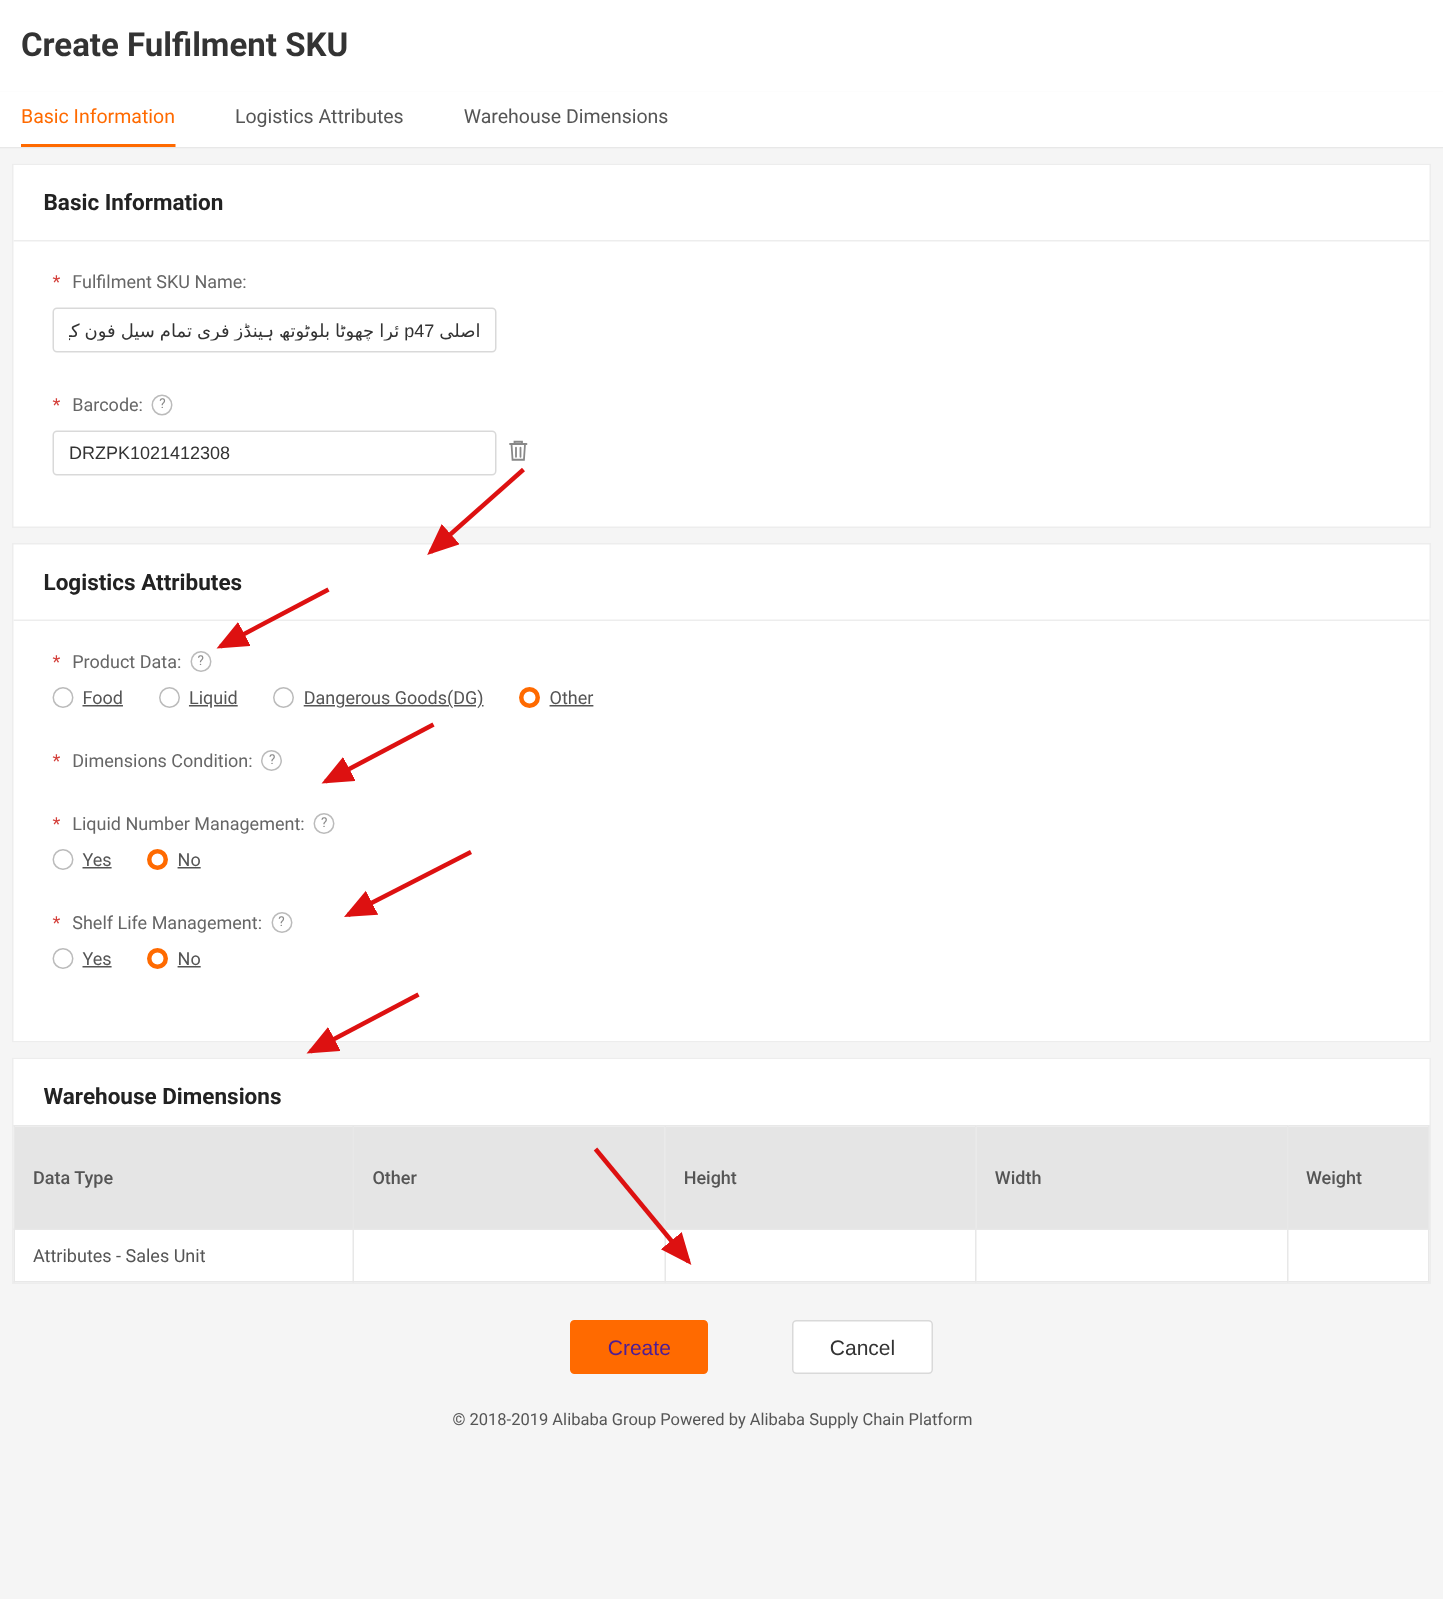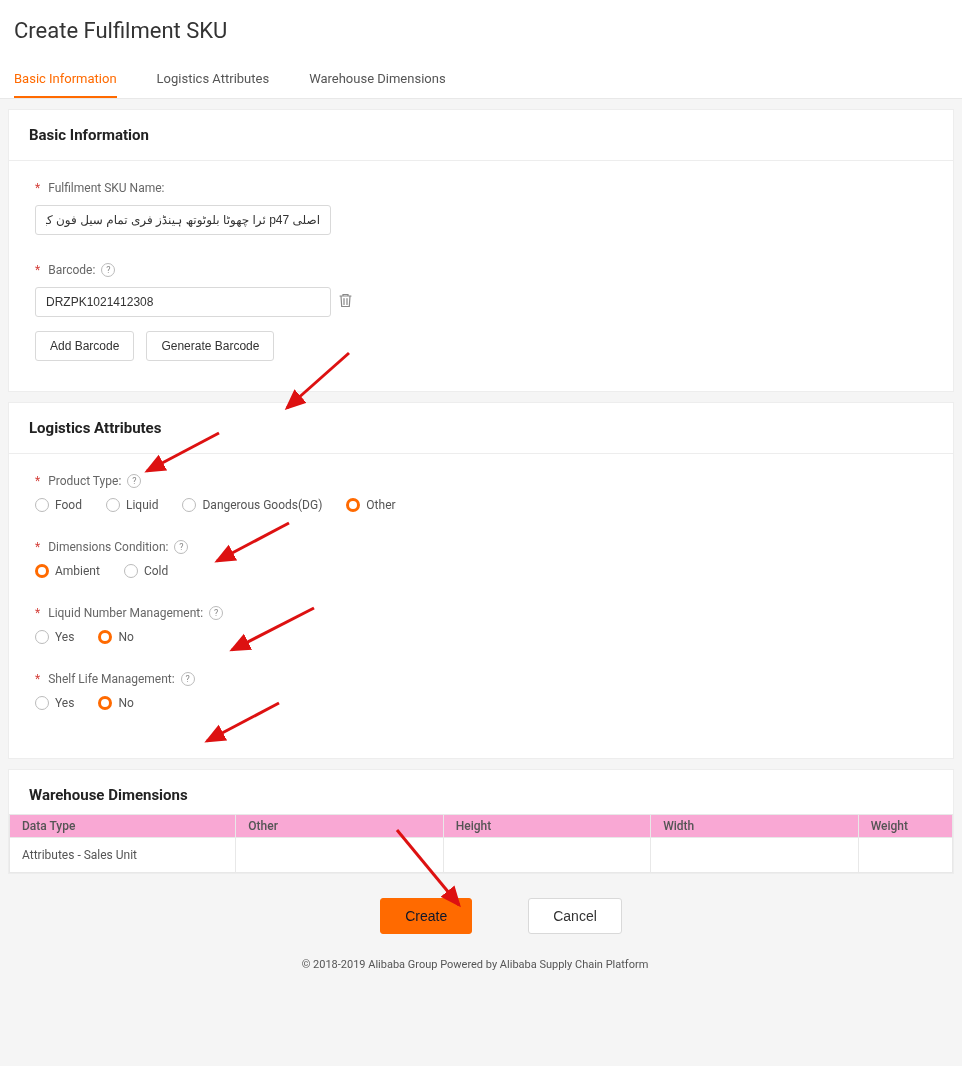--- a/index.html
+++ b/index.html
@@ -1,42 +1,42 @@
 <!DOCTYPE html>
 <html><head>
 <meta charset="utf-8">
 <style>
 * { box-sizing: border-box; margin: 0; padding: 0; }
 body { font-family: -apple-system, BlinkMacSystemFont, "Segoe UI", Roboto, Arial, sans-serif; background: #f5f5f5; color: #333; font-size: 13px; }
-.page-title { font-size: 22px; font-weight: 400; color: #333; padding: 18px 14px 18px 14px; background: #fff; }
+.page-title { font-size: 22px; font-weight: 700; color: #333; padding: 18px 14px 18px 14px; background: #fff; }
 .tabs { display: flex; gap: 40px; padding: 0 14px; background: #fff; border-bottom: 1px solid #e8e8e8; margin-bottom: 10px; }
 .tab { padding: 10px 0 10px 0; font-size: 13px; color: #555; cursor: pointer; border-bottom: 2px solid transparent; }
 .tab.active { color: #ff6a00; border-bottom: 2px solid #ff6a00; }
 .panel { background: #fff; border: 1px solid #ededed; margin: 0 8px 10px 8px; position: relative; }
 .panel-header { font-size: 15px; font-weight: 700; padding: 16px 20px; border-bottom: 1px solid #ededed; color: #222; }
 .panel-body { padding: 20px 26px; }
 .field-label { font-size: 12px; color: #666; margin-bottom: 10px; display: flex; align-items: center; gap: 6px; }
 .required-star { color: #d43f3a; margin-right: 2px; }
 .help-icon { display: inline-flex; align-items: center; justify-content: center; width: 14px; height: 14px; border: 1px solid #bbb; border-radius: 50%; font-size: 9px; color: #888; cursor: help; }
 input.text-input { width: 296px; padding: 7px 10px; border: 1px solid #d9d9d9; border-radius: 3px; font-size: 12px; color: #333; }
 .barcode-row { display: flex; align-items: center; gap: 8px; margin-bottom: 14px; }
 .trash-icon { color: #888; font-size: 15px; cursor: pointer; }
 .btn { padding: 7px 14px; border: 1px solid #d9d9d9; background: #fff; border-radius: 3px; font-size: 12px; color: #333; cursor: pointer; }
 .btn-row { display: flex; gap: 12px; }
 .field-block { margin-bottom: 28px; }
 .radio-row { display: flex; gap: 24px; align-items: center; margin-top: 6px; }
-.radio-opt { display: flex; align-items: center; gap: 6px; cursor: pointer; font-size: 12px; color: #555; }
+.radio-opt { display: flex; align-items: center; gap: 6px; cursor: pointer; font-size: 12px; color: #555; text-decoration: underline; }
 .radio-circle { width: 14px; height: 14px; border: 1.5px solid #bbb; border-radius: 50%; display: inline-flex; align-items: center; justify-content: center; }
 .radio-opt.selected .radio-circle { border: 3px solid #ff6a00; width: 14px; height: 14px; }
 .radio-opt.selected .radio-circle::after { content: ""; width: 4px; height: 4px; background: #fff; border-radius: 50%; }
 table.dims { width: 100%; border-collapse: collapse; font-size: 12px; }
-table.dims th { text-align: left; font-weight: 500; color: #555; background: #f9a8d4; padding: 4px 12px; border: 1px solid #e8e8e8; }
+table.dims th { text-align: left; font-weight: 500; color: #555; background: #e5e5e5; padding: 27px 12px; border: 1px solid #e8e8e8; }
 table.dims td { padding: 10px 12px; border: 1px solid #e8e8e8; color: #555; }
 .footer-actions { display: flex; justify-content: center; gap: 28px; padding: 24px 0 18px 0; background: #f5f5f5; }
-.btn-primary { background: #ff6a00; color: #0f172a; border: 1px solid #ff6a00; padding: 9px 24px; font-size: 14px; border-radius: 3px; cursor: pointer; margin-left: 40px; }
+.btn-primary { background: #ff6a00; color: #4c1d95; border: 1px solid #ff6a00; padding: 9px 24px; font-size: 14px; border-radius: 3px; cursor: pointer; margin-left: 40px; }
 .btn-secondary { background: #fff; color: #333; border: 1px solid #d9d9d9; padding: 9px 24px; font-size: 14px; border-radius: 3px; cursor: pointer; margin-left: 28px; }
 .copyright { text-align: center; font-size: 11px; color: #555; padding: 6px 12px 12px 0; }
 .arrow { position: absolute; pointer-events: none; }
 .arrow svg { overflow: visible; }
 </style>
 </head>
 <body>
 
 <div class="page-title">Create Fulfilment SKU</div>
 
@@ -63,24 +63,20 @@
         <span class="help-icon">?</span>
       </div>
       <div class="barcode-row">
         <input type="text" class="text-input" value="DRZPK1021412308" style="">
         <span class="trash-icon">
           <svg width="13" height="15" viewBox="0 0 13 15">
               <path d="M1 3h11M4 3V1.5h5V3M2 3l.7 10.5h7.6L11 3M5 5.5v6M8 5.5v6" stroke="#888" stroke-width="1.2" fill="none" stroke-linecap="round"></path>
             </svg>
         </span>
       </div>
-      <div class="btn-row">
-        <button class="btn">Add Barcode</button>
-        <button class="btn">Generate Barcode</button>
-      </div>
     </div>
   </div>
 </div>
 
 <div class="panel" style="position:relative;">
   <div class="panel-header">Logistics Attributes</div>
   <div class="panel-body">
 
     <div class="arrow" style="left:270px; top:-50px;">
       <svg width="80" height="80">
@@ -129,21 +125,21 @@
               <path d="M0,0 L7,3 L0,6 Z" fill="#d11"></path>
             </marker>
           </defs>
           <line x1="80" y1="0" x2="8" y2="38" stroke="#d11" stroke-width="3" marker-end="url(#ah5)"></line>
         </svg>
     </div>
 
     <div class="field-block">
       <div class="field-label">
         <span class="required-star">*</span>
-        <span>Product Type:</span>
+        <span>Product Data:</span>
         <span class="help-icon">?</span>
       </div>
       <div class="radio-row">
         <div class="radio-opt">
             <span class="radio-circle"></span>
             <span>Food</span>
           </div>
         <div class="radio-opt">
             <span class="radio-circle"></span>
             <span>Liquid</span>
@@ -157,30 +153,20 @@
             <span>Other</span>
           </div>
       </div>
     </div>
 
     <div class="field-block">
       <div class="field-label">
         <span class="required-star">*</span>
         <span>Dimensions Condition:</span>
         <span class="help-icon">?</span>
-      </div>
-      <div class="radio-row">
-        <div class="radio-opt selected">
-            <span class="radio-circle"></span>
-            <span>Ambient</span>
-          </div>
-        <div class="radio-opt">
-            <span class="radio-circle"></span>
-            <span>Cold</span>
-          </div>
       </div>
     </div>
 
     <div class="field-block">
       <div class="field-label">
         <span class="required-star">*</span>
         <span>Liquid Number Management:</span>
         <span class="help-icon">?</span>
       </div>
       <div class="radio-row">

